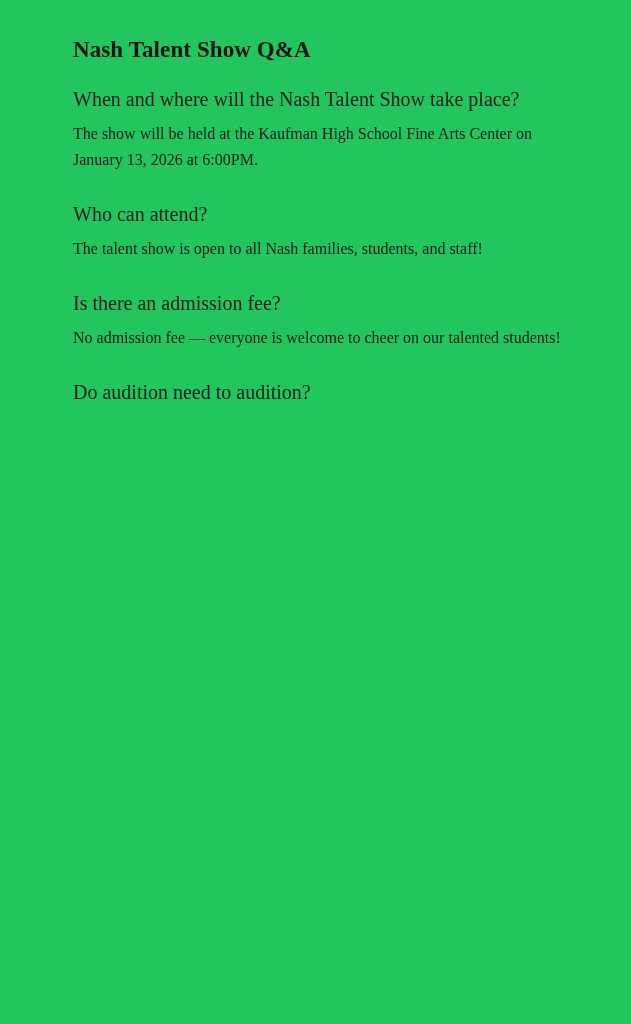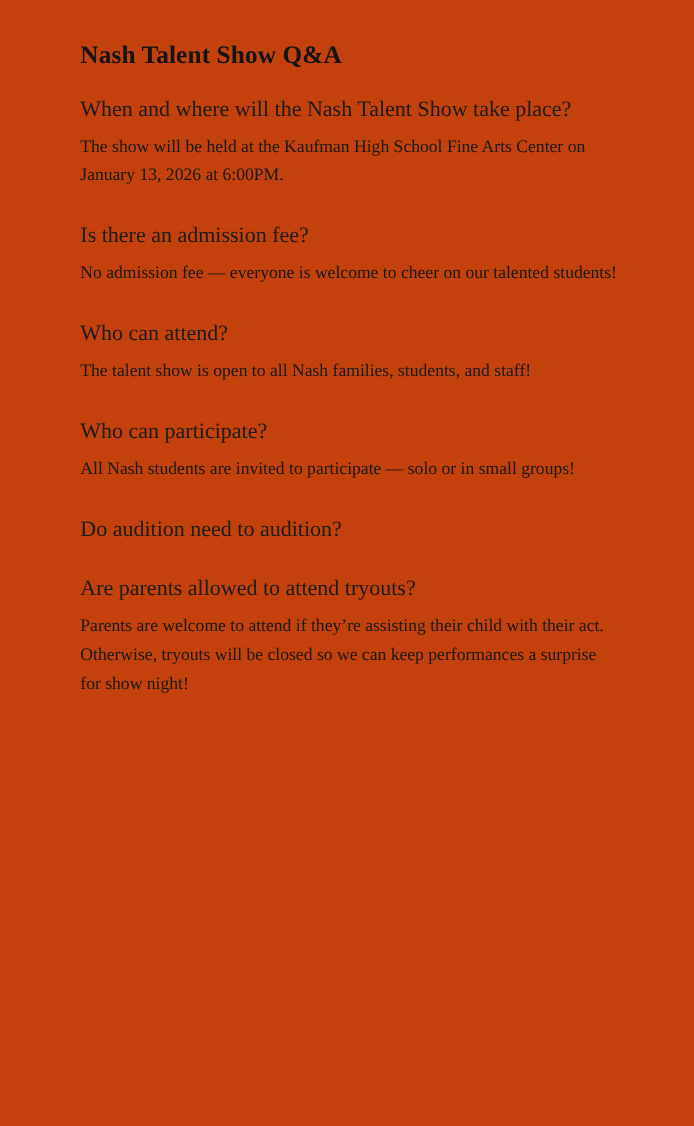--- a/index.html
+++ b/index.html
@@ -13,21 +13,21 @@
     height: 1024px;
     overflow: hidden;
     font-family: "Liberation Serif", "DejaVu Serif", serif;
     color: #1a1a1a;
     -webkit-font-smoothing: antialiased;
   }
   .page {
     position: relative;
     width: 631px;
     height: 1024px;
-    background: #c2410c;
+    background: #22c55e;
     box-sizing: border-box;
     padding: 36px 73px 0 73px;
   }
   .doc-title {
     font-size: 23px;
     font-weight: bold;
     line-height: 28px;
     letter-spacing: 0.1px;
     margin: 0 0 22px 0;
     color: #141414;
@@ -71,40 +71,32 @@
   <h1 class="doc-title">Nash Talent Show Q&amp;A</h1>
 
   <div class="qa-list">
 
     <div class="qa-block">
       <p class="question">When and where will the Nash Talent Show take place?</p>
       <p class="answer">The show will be held at the Kaufman High School Fine Arts Center on January 13, 2026 at 6:00PM.</p>
     </div>
 
     <div class="qa-block">
-      <p class="question">Is there an admission fee?</p>
-      <p class="answer">No admission fee — everyone is welcome to cheer on our talented students!</p>
-    </div>
-
-    <div class="qa-block">
       <p class="question">Who can attend?</p>
       <p class="answer">The talent show is open to all Nash families, students, and staff!</p>
     </div>
 
     <div class="qa-block">
-      <p class="question">Who can participate?</p>
-      <p class="answer">All Nash students are invited to participate — solo or in small groups!</p>
+      <p class="question">Is there an admission fee?</p>
+      <p class="answer">No admission fee — everyone is welcome to cheer on our talented students!</p>
     </div>
+
 
     <div class="qa-block">
     </div>
 
     <div class="qa-block">
       <p class="question">Do audition need to audition?</p>
     </div>
 
-    <div class="qa-block">
-      <p class="question">Are parents allowed to attend tryouts?</p>
-      <p class="answer">Parents are welcome to attend if they’re assisting their child with their act. Otherwise, tryouts will be closed so we can keep performances a surprise for show night!</p>
-    </div>
 
   </div>
 </div>
 
 </body></html>

